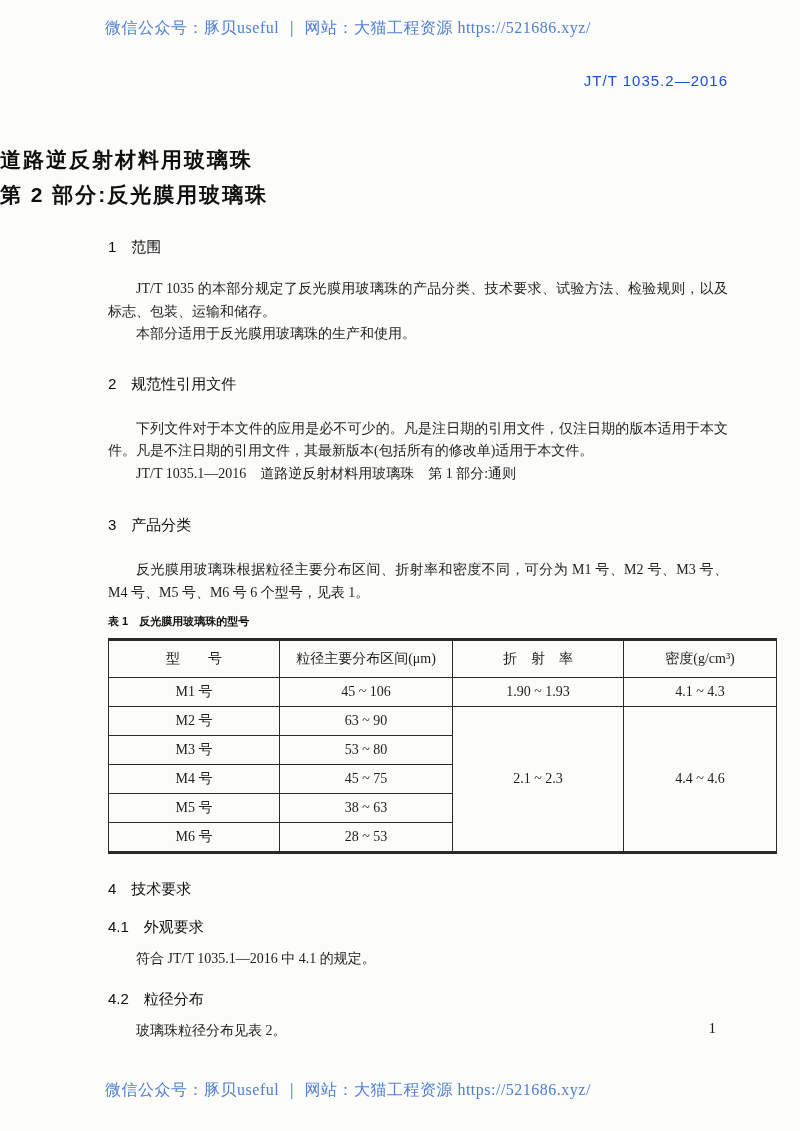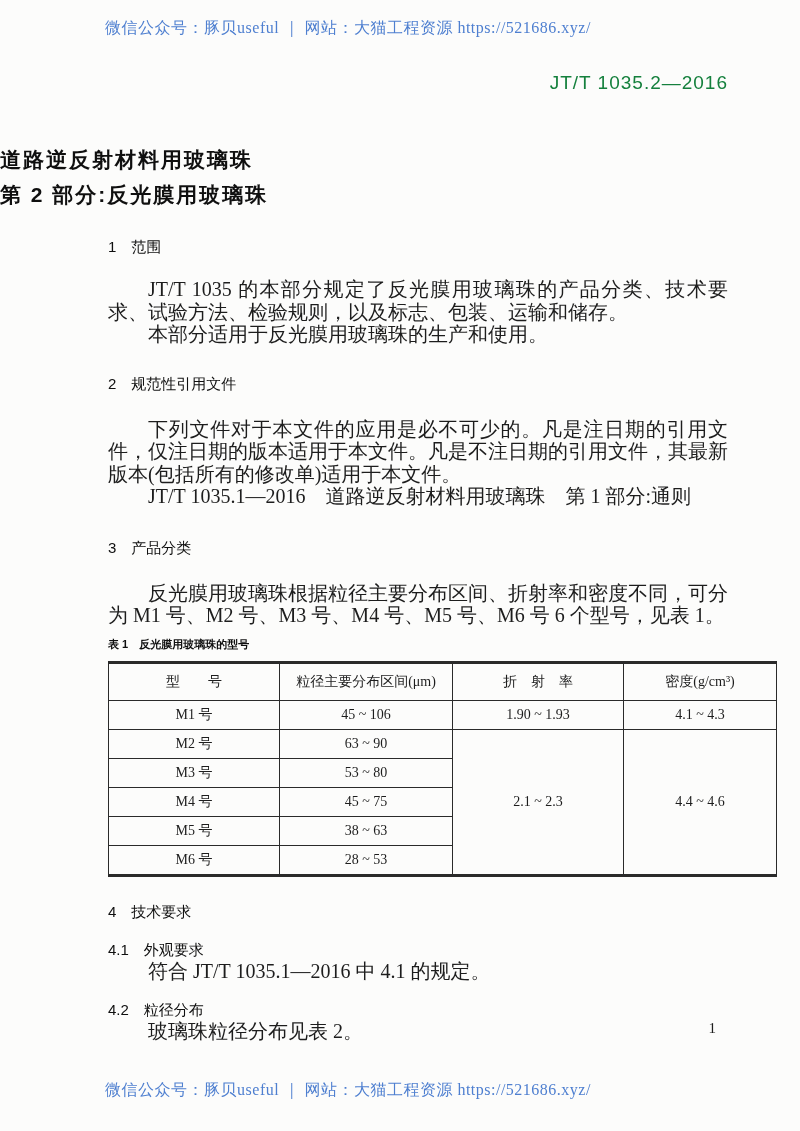--- a/index.html
+++ b/index.html
@@ -12,44 +12,44 @@
   .banner{
     position:absolute;left:0;width:696px;text-align:center;
     color:#4e7fd0;font-size:16px;letter-spacing:.5px;
     font-family:"Liberation Serif","DejaVu Serif",serif;
   }
   .banner.top{top:18px;}
   .banner.bottom{top:1080px;}
   .doc-number{
     position:absolute;top:72px;right:72px;
     font-family:"Liberation Sans","DejaVu Sans",sans-serif;
-    font-size:19px;letter-spacing:1px;color:#15803d;
+    font-size:15px;letter-spacing:1px;color:#1d4ed8;
   }
   .title-block{
     position:absolute;top:142px;left:0;width:800px;text-align:left;
     font-family:"Liberation Sans","DejaVu Sans",sans-serif;
     font-weight:bold;font-size:21px;letter-spacing:2px;line-height:35px;color:#0f0f0f;
   }
   .main{
     position:absolute;left:108px;top:238px;width:620px;
   }
   .sec-heading{
     font-family:"Liberation Sans","DejaVu Sans",sans-serif;
     font-weight:normal;font-size:15px;color:#0f0f0f;margin:0;
   }
   .para{
-    font-size:20px;line-height:22.5px;margin:0;
+    font-size:14px;line-height:22.5px;margin:0;
     text-align:justify;text-indent:2em;color:#1d1d1d;
   }
   .mt-para{margin-top:21px;}
   .h-s2{margin-top:29px;}
   .h-s3{margin-top:31px;}
   .h-s4{margin-top:26px;}
   .h-sub{margin-top:19px;}
-  .sub-para{}
+  .sub-para{margin-top:11px;}
   .s2-para{margin-top:24px;}
   .s3-para{margin-top:24px;}
   .table-caption{
     margin-top:10px;
     font-family:"Liberation Sans","DejaVu Sans",sans-serif;
     font-weight:bold;font-size:11px;color:#0f0f0f;
   }
   table.model-table{
     margin-top:9px;width:669px;border-collapse:collapse;
     border-top:3px solid #2a2a2a;border-bottom:3px solid #2a2a2a;

